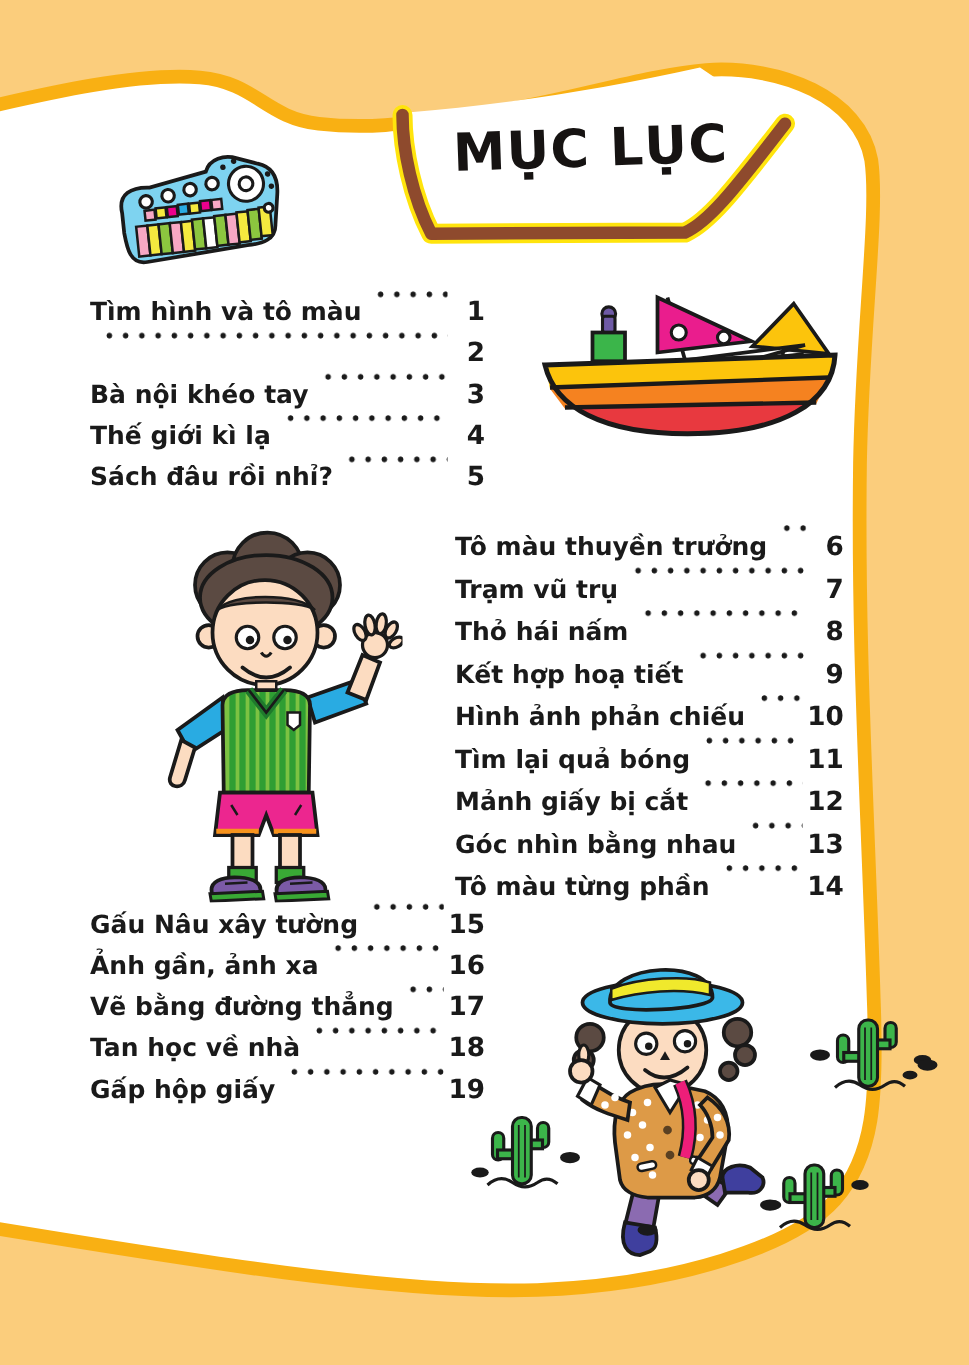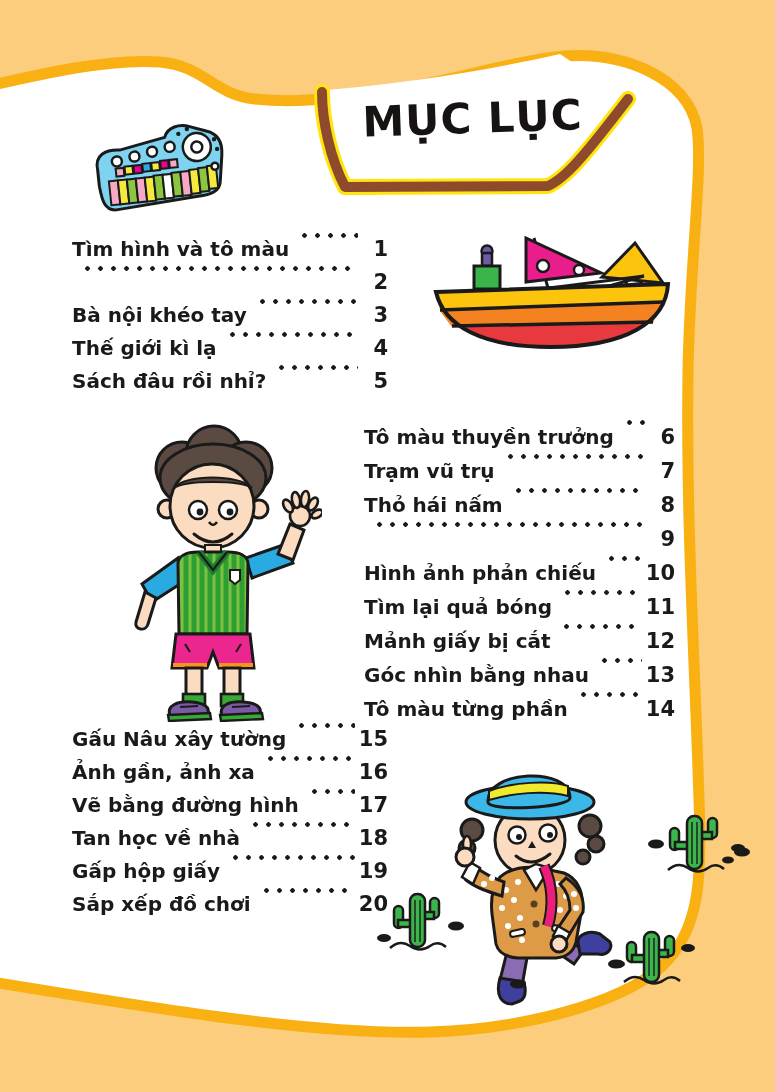--- a/index.html
+++ b/index.html
@@ -235,20 +235,21 @@
         <span class="toc-label">Trạm vũ trụ</span>
         <span class="toc-leader"></span>
         <span class="toc-page">7</span>
       </div>
     <div class="toc-row">
         <span class="toc-label">Thỏ hái nấm</span>
         <span class="toc-leader"></span>
         <span class="toc-page">8</span>
       </div>
     <div class="toc-row">
+        <span class="toc-label">Kết hợp hoạ tiết</span>
         <span class="toc-leader"></span>
         <span class="toc-page">9</span>
       </div>
     <div class="toc-row">
         <span class="toc-label">Hình ảnh phản chiếu</span>
         <span class="toc-leader"></span>
         <span class="toc-page">10</span>
       </div>
     <div class="toc-row">
         <span class="toc-label">Tìm lại quả bóng</span>
@@ -277,38 +278,33 @@
         <span class="toc-label">Gấu Nâu xây tường</span>
         <span class="toc-leader"></span>
         <span class="toc-page">15</span>
       </div>
     <div class="toc-row">
         <span class="toc-label">Ảnh gần, ảnh xa</span>
         <span class="toc-leader"></span>
         <span class="toc-page">16</span>
       </div>
     <div class="toc-row">
-        <span class="toc-label">Vẽ bằng đường hình</span>
+        <span class="toc-label">Vẽ bằng đường thẳng</span>
         <span class="toc-leader"></span>
         <span class="toc-page">17</span>
       </div>
     <div class="toc-row">
         <span class="toc-label">Tan học về nhà</span>
         <span class="toc-leader"></span>
         <span class="toc-page">18</span>
       </div>
     <div class="toc-row">
         <span class="toc-label">Gấp hộp giấy</span>
         <span class="toc-leader"></span>
         <span class="toc-page">19</span>
-      </div>
-    <div class="toc-row">
-        <span class="toc-label">Sắp xếp đồ chơi</span>
-        <span class="toc-leader"></span>
-        <span class="toc-page">20</span>
       </div>
   </div>
 
   <svg class="illus" style="left:372px;top:732px" width="400" height="290" viewBox="0 0 400 290">
 
     <g transform="translate(18,160)">
       <path d="M0,56 Q10,47 20,54 Q30,61 40,54 Q48,48 56,55" fill="none" stroke="#1A1A1A" stroke-width="2.5"></path>
       <rect x="4" y="14" width="9" height="22" rx="4.5" fill="#3CB54A" stroke="#1A1A1A" stroke-width="2.5"></rect>
       <rect x="40" y="6" width="9" height="20" rx="4.5" fill="#3CB54A" stroke="#1A1A1A" stroke-width="2.5"></rect>
       <rect x="8" y="28" width="14" height="7" fill="#3CB54A" stroke="#1A1A1A" stroke-width="2.5"></rect>

